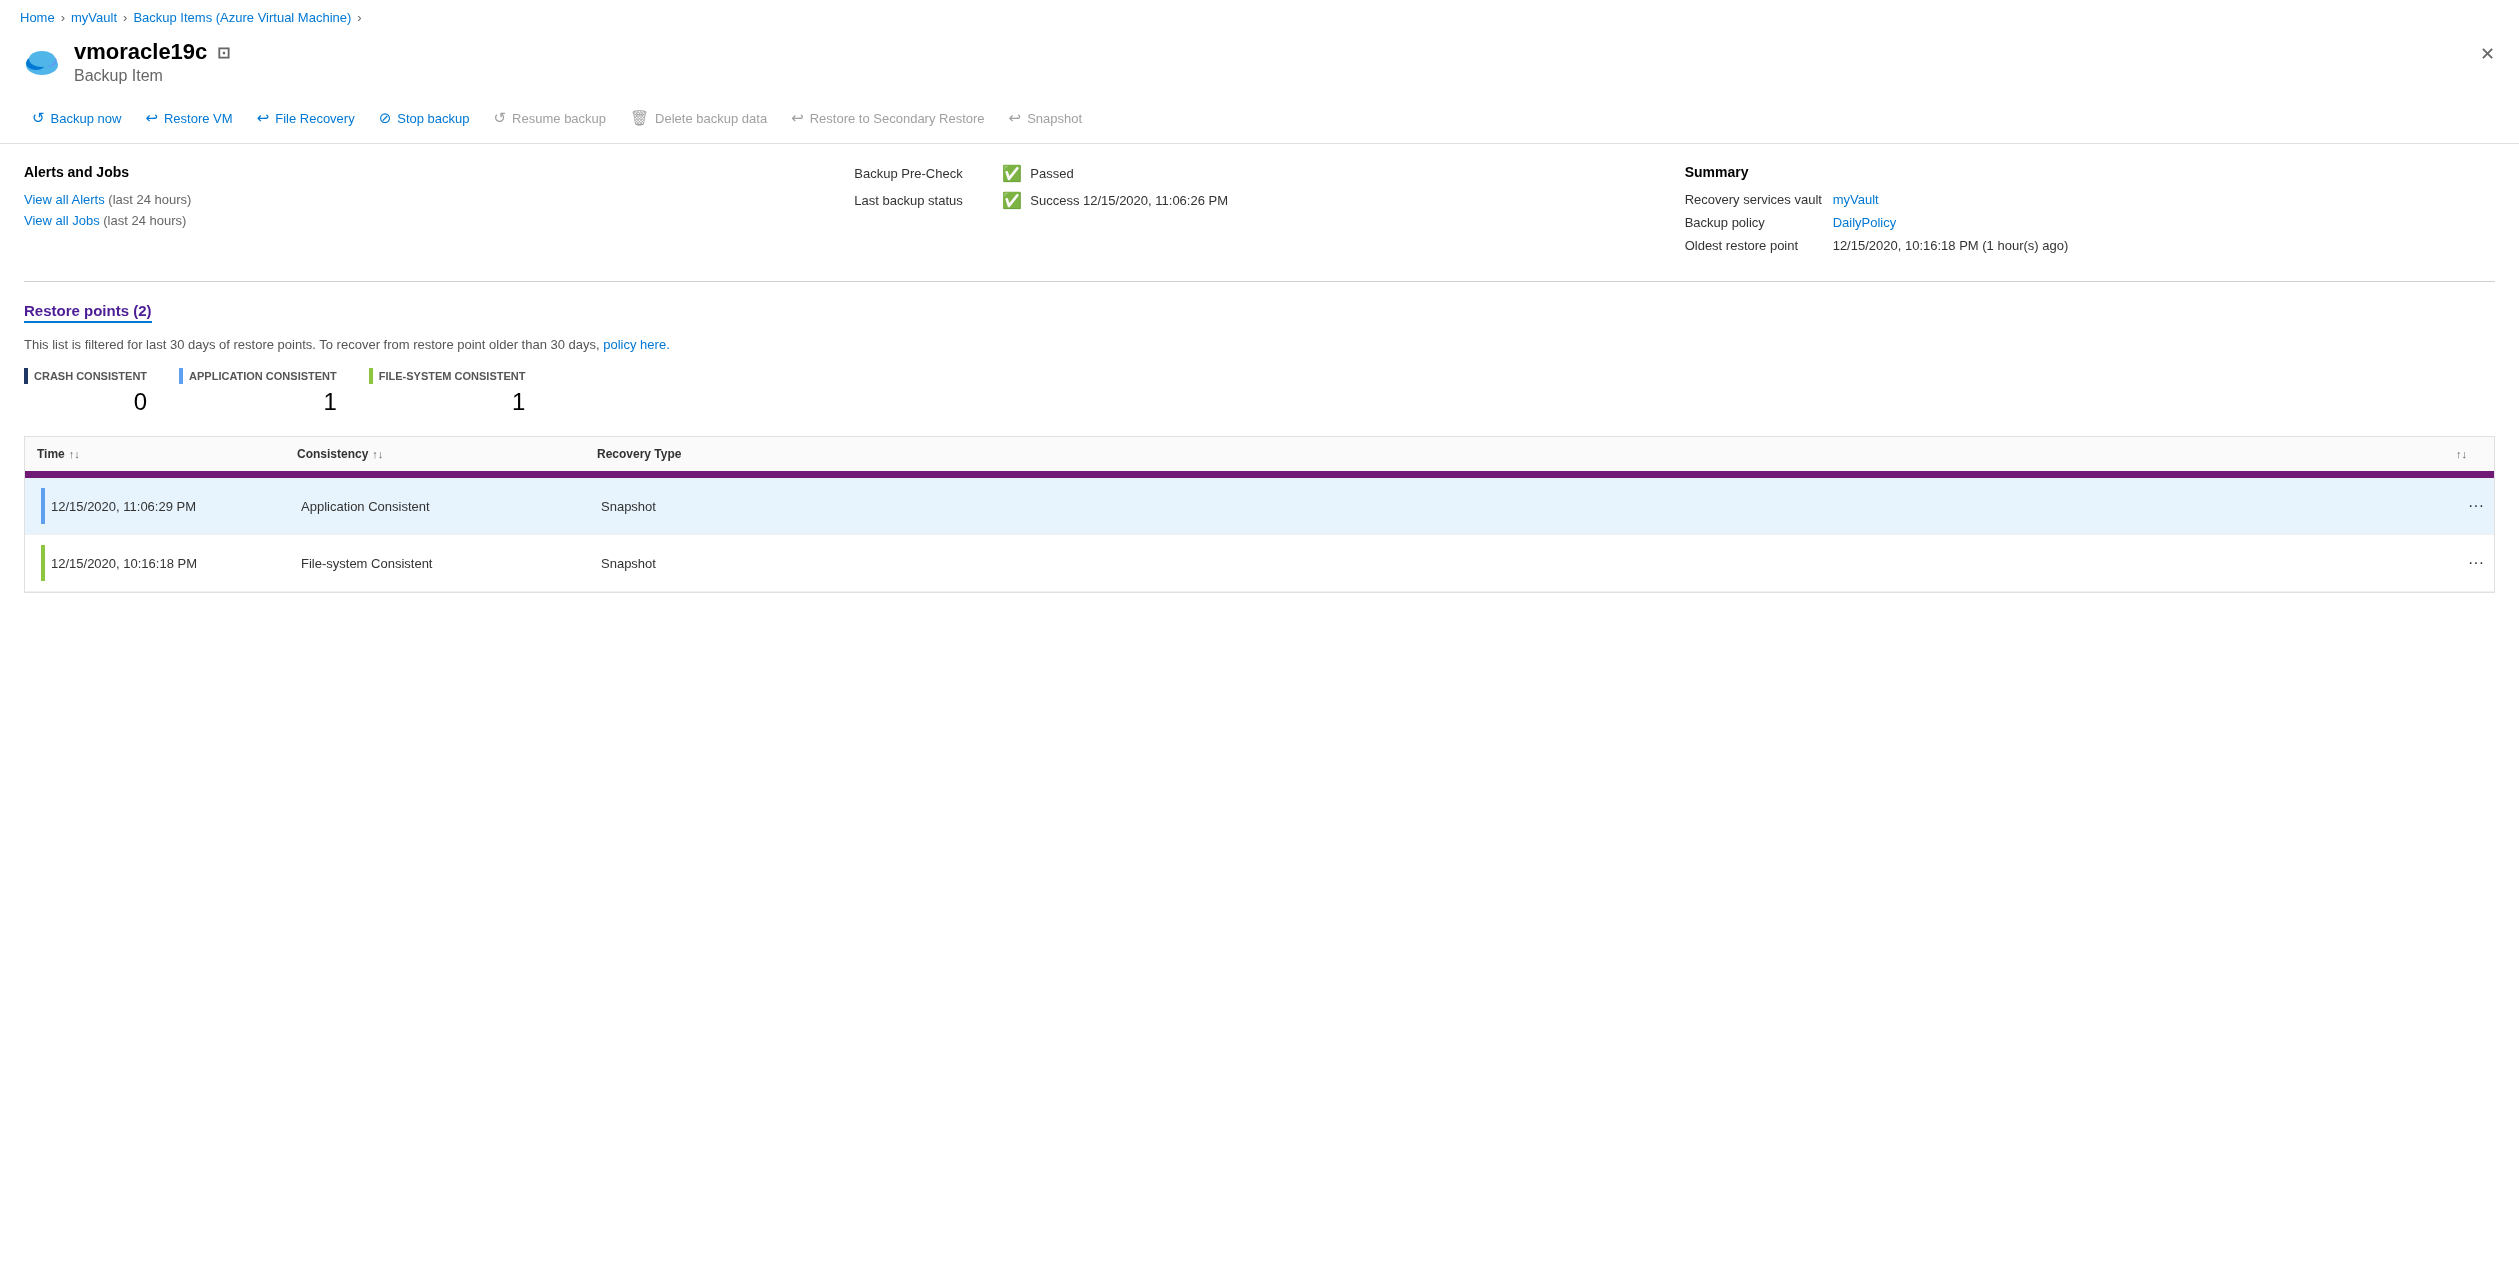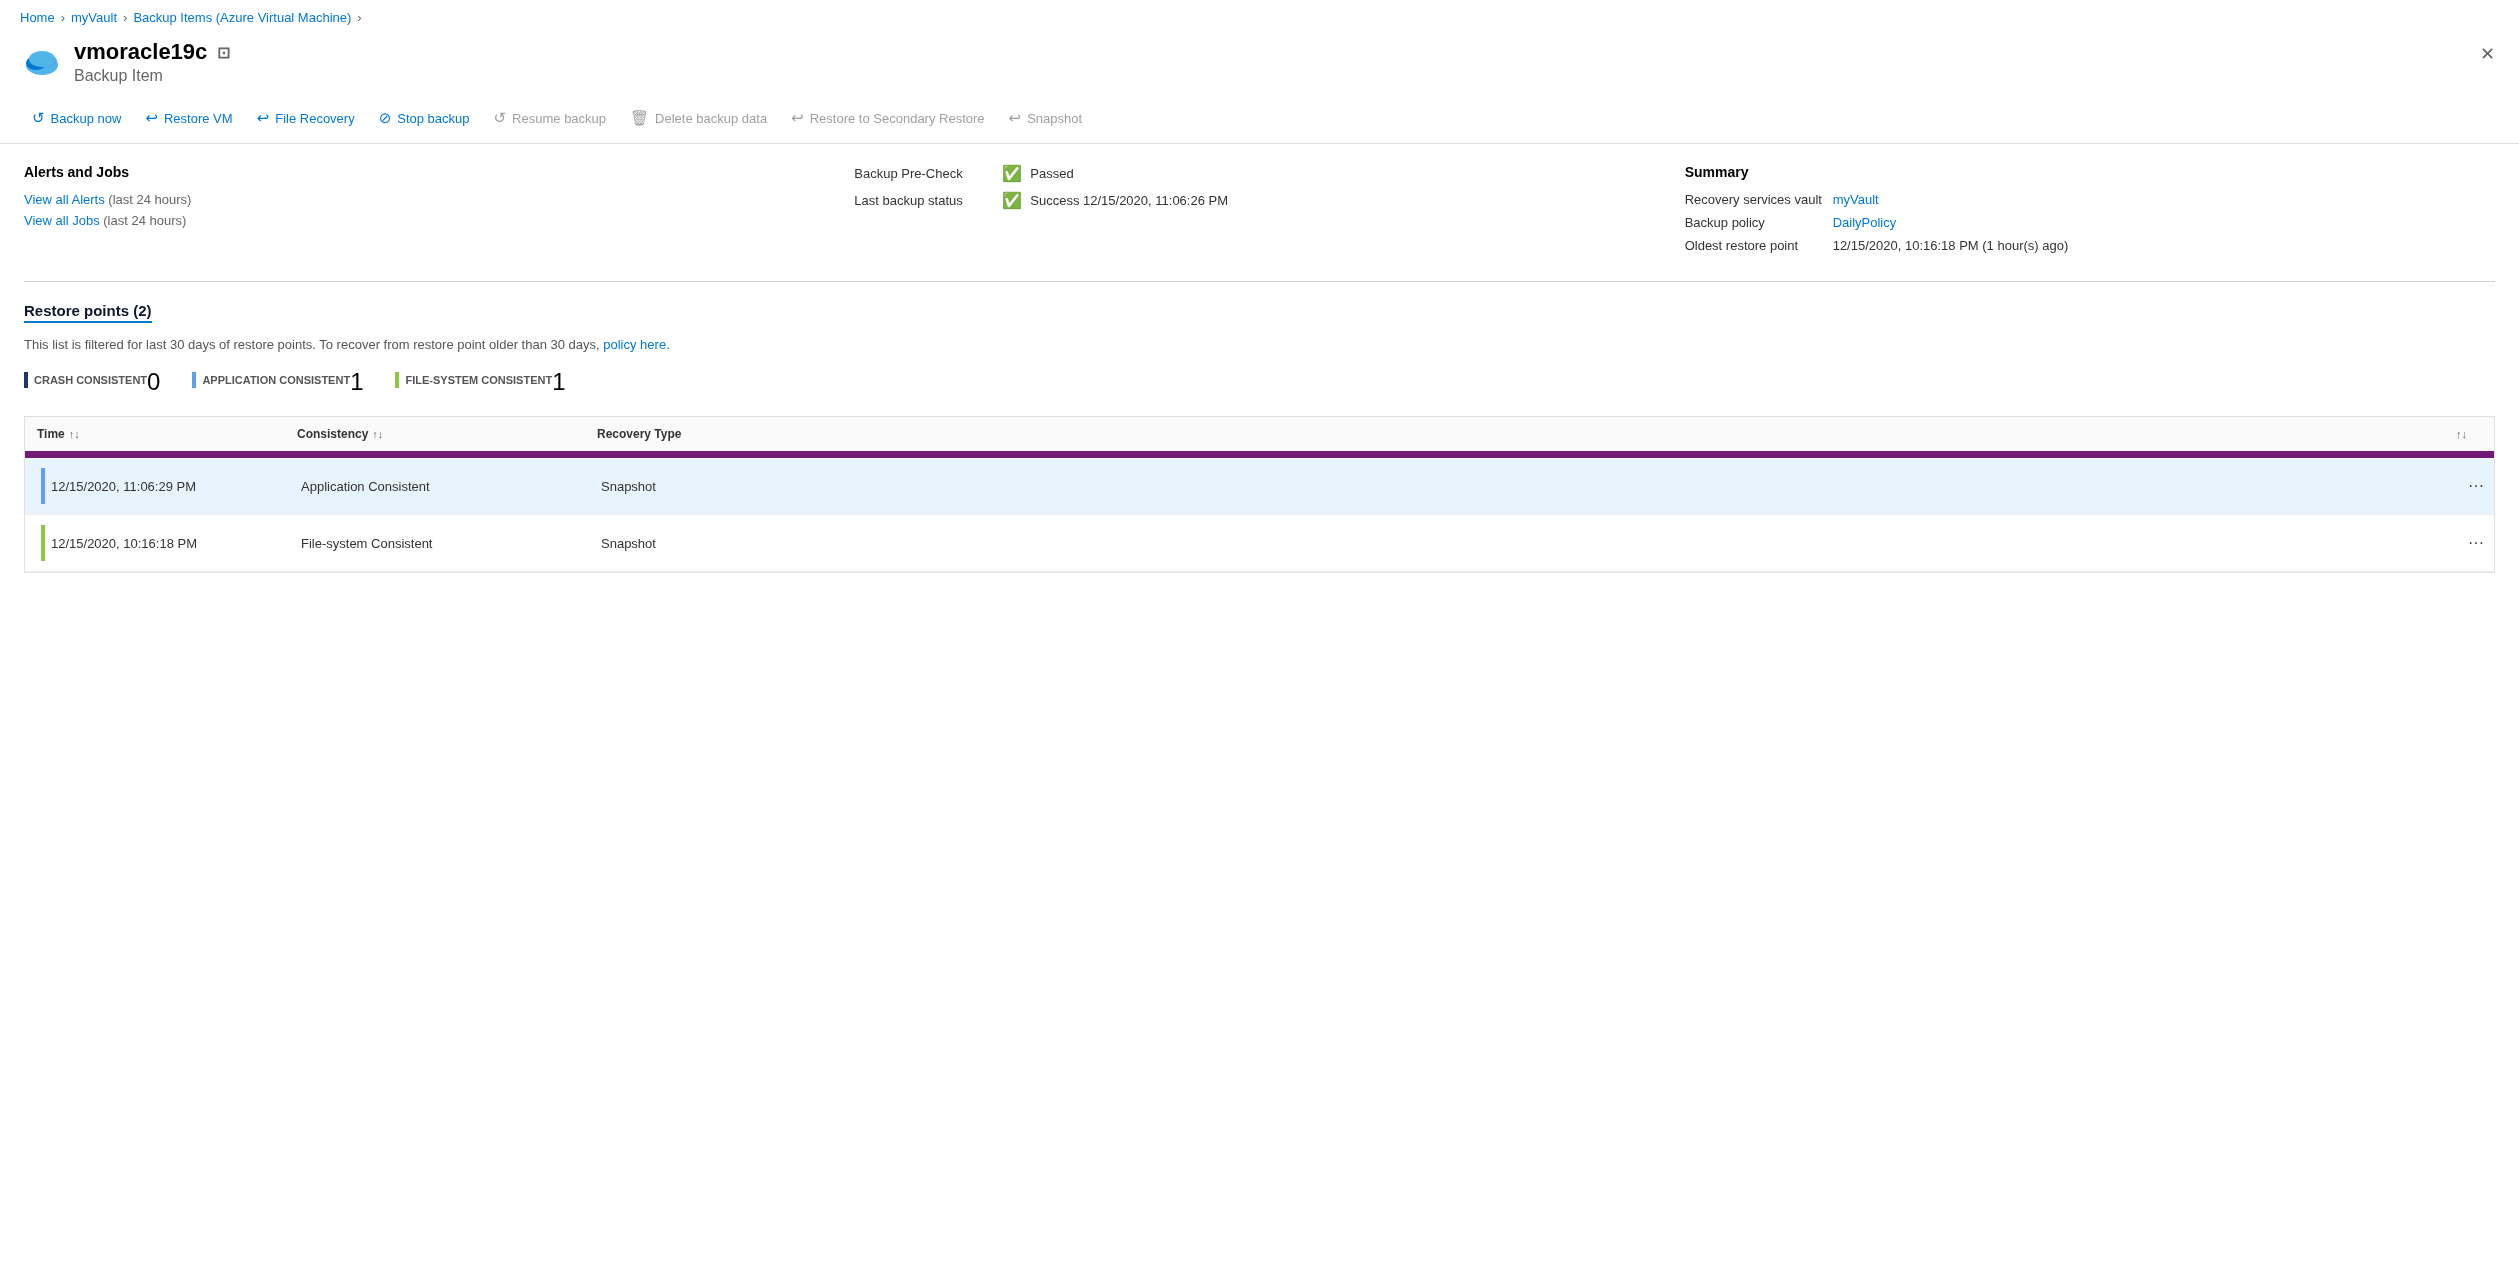--- a/index.html
+++ b/index.html
@@ -35,26 +35,26 @@
     
     .status-icon-pass { color: #107c10; font-size: 16px; }
     .status-icon-success { color: #107c10; font-size: 16px; }
 
     .alerts-section .link-row { margin-bottom: 6px; font-size: 13px; }
     .alerts-section .link-row .link { color: #0078d4; }
     .alerts-section .link-row .muted { color: #666; }
 
     .divider { border: none; border-top: 1px solid #d0d0d0; margin: 10px 0 20px; }
 
-    .restore-points-title { font-size: 15px; font-weight: 600; color: #0f172a; margin-bottom: 4px; border-bottom: 2px solid #0078d4; display: inline-block; padding-bottom: 2px; }
+    .restore-points-title { font-size: 15px; font-weight: 600; color: #4c1d95; margin-bottom: 4px; border-bottom: 2px solid #0078d4; display: inline-block; padding-bottom: 2px; }
     .filter-text { font-size: 13px; color: #555; margin: 10px 0 16px; }
     .filter-text .link { color: #0078d4; }
 
     .legend-row { display: flex; align-items: flex-start; gap: 32px; margin-bottom: 20px; }
-    .legend-item { display: flex; flex-direction: row; }
+    .legend-item { display: flex; flex-direction: column; align-items: flex-end; }
     .legend-label-row { display: flex; align-items: center; gap: 6px; font-size: 11px; font-weight: 600; color: #555; text-transform: uppercase; margin-bottom: 4px; }
     .legend-bar { width: 4px; height: 16px; display: inline-block; }
     .legend-bar.dark-blue { background: #1f3864; }
     .legend-bar.light-blue { background: #5ea0ef; }
     .legend-bar.yellow-green { background: #8dc63f; }
     .legend-count { font-size: 24px; font-weight: 400; color: #000; }
 
     .table-container { border: 1px solid #e0e0e0; }
     .table-header { display: grid; grid-template-columns: 260px 300px 1fr 50px; background: #fafafa; border-bottom: 7px solid #701a75; }
     .th { padding: 10px 12px; font-size: 12px; font-weight: 600; color: #333; display: flex; align-items: center; gap: 4px; }

